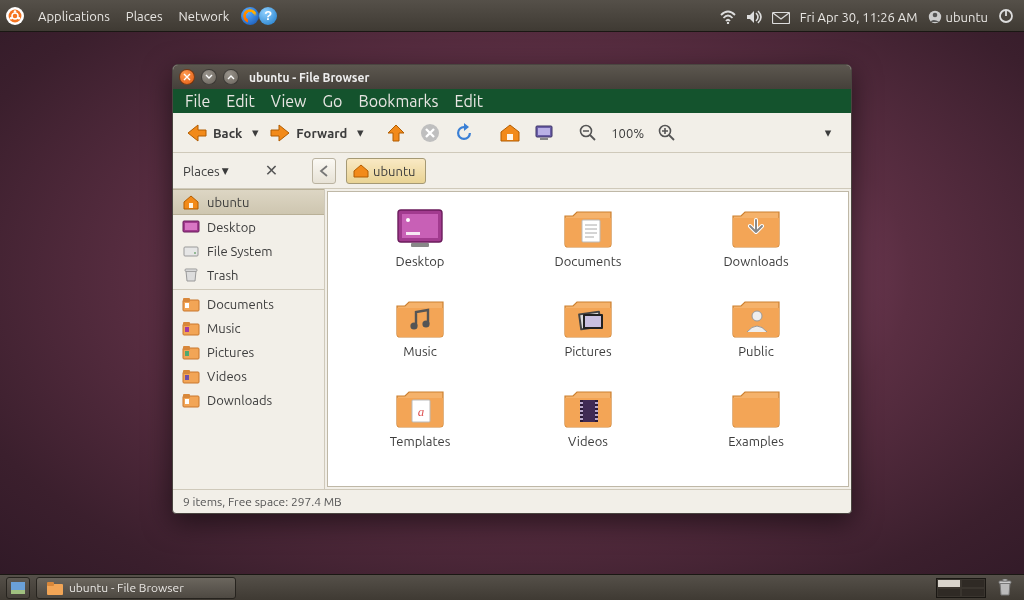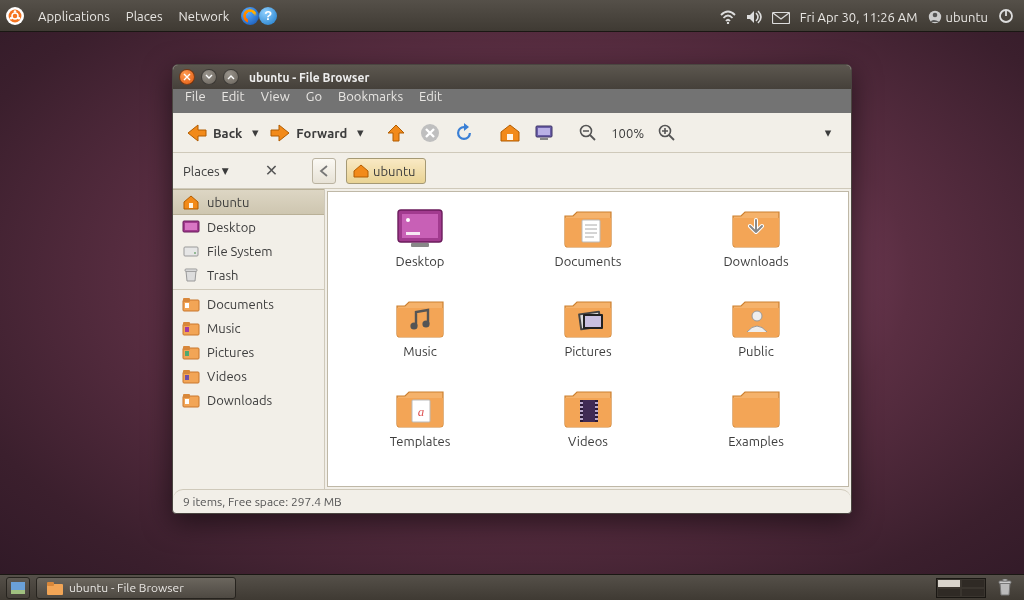--- a/index.html
+++ b/index.html
@@ -31,21 +31,21 @@
   .trash-panel{width:22px;height:20px;margin-right:8px;display:flex;align-items:center;justify-content:center;}
 
   
   .window{position:absolute;top:64px;left:172px;width:680px;border:1px solid #4a4540;border-radius:6px 6px 4px 4px;box-shadow:0 8px 28px rgba(0,0,0,.55);background:#f2efe8;overflow:hidden;}
   .win-title{height:24px;background:linear-gradient(#5c574f,#45403a);display:flex;align-items:center;padding:0 6px;color:#eee;font-weight:bold;font-size:12px;}
   .win-btn{width:16px;height:16px;border-radius:50%;margin-right:6px;border:1px solid rgba(0,0,0,.5);display:flex;align-items:center;justify-content:center;font-size:10px;color:#fff;}
   .win-close{background:radial-gradient(circle at 35% 30%,#ff9a50,#e25a10);}
   .win-min,.win-max{background:radial-gradient(circle at 35% 30%,#98938b,#6a645c);}
   .win-title .title-text{margin-left:4px;}
 
-  .menubar{height:24px;display:flex;align-items:flex-start;background:#737373;color:#e8e6e3;padding:0 4px;font-size:13px;}
+  .menubar{height:24px;display:flex;align-items:center;background:#14532d;color:#e8e6e3;padding:0 4px;font-size:16px;}
   .menubar span{padding:0 8px;cursor:pointer;}
 
   .toolbar{height:40px;border-bottom:1px solid #cfc9ba;display:flex;align-items:center;padding:0 8px;gap:4px;background:#f2efe8;}
   .tb-btn{display:flex;align-items:center;gap:4px;padding:2px 4px;border-radius:3px;font-weight:bold;}
   .tb-drop{width:10px;display:flex;align-items:center;justify-content:center;}
   .tb-sep{width:8px;}
   .zoom-lbl{padding:0 6px;font-size:13px;}
 
   .locbar{height:36px;border-bottom:1px solid #cfc9ba;display:flex;align-items:center;padding:0 10px;gap:10px;}
   .places-hdr{font-size:13px;color:#3a3a3a;display:flex;align-items:center;gap:2px;}
@@ -56,21 +56,21 @@
   .body{display:flex;height:300px;}
   .sidebar{width:152px;background:#f2efe8;border-right:1px solid #cfc9ba;overflow:auto;}
   .side-item{display:flex;align-items:center;gap:6px;padding:3px 8px;font-size:13px;cursor:pointer;}
   .side-item.sel{background:linear-gradient(#ddd6c4,#cec6b0);border-top:1px solid #b9b097;border-bottom:1px solid #b9b097;}
   .side-sep{height:1px;background:#cfc9ba;margin:2px 0;}
 
   .files{flex:1;background:#fff;padding:14px 8px 8px;display:grid;grid-template-columns:repeat(3,1fr);grid-auto-rows:90px;justify-items:center;border:1px solid #bfb8a7;margin:2px;}
   .file{display:flex;flex-direction:column;align-items:center;gap:4px;width:140px;cursor:pointer;}
   .file .lbl{font-size:13px;text-align:center;}
 
-  .status{height:24px;border-top:1px solid #cfc9ba;display:flex;align-items:center;padding:0 10px;font-size:12px;color:#555;border-radius:10px;}
+  .status{height:24px;border-top:1px solid #cfc9ba;display:flex;align-items:center;padding:0 10px;font-size:12px;color:#555;}
 
   
   .ico{width:20px;height:18px;display:flex;align-items:center;justify-content:center;}
   svg{display:block;}
 </style>
 </head>
 <body>
 
 <div class="top-panel">
   <div class="ubuntu-logo">

